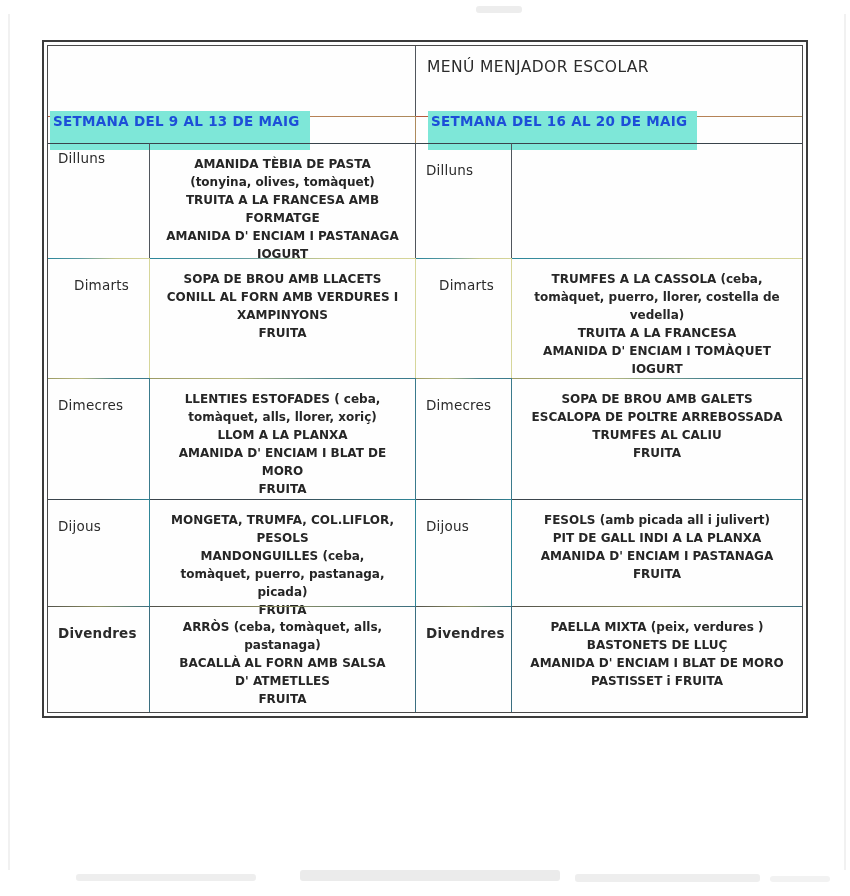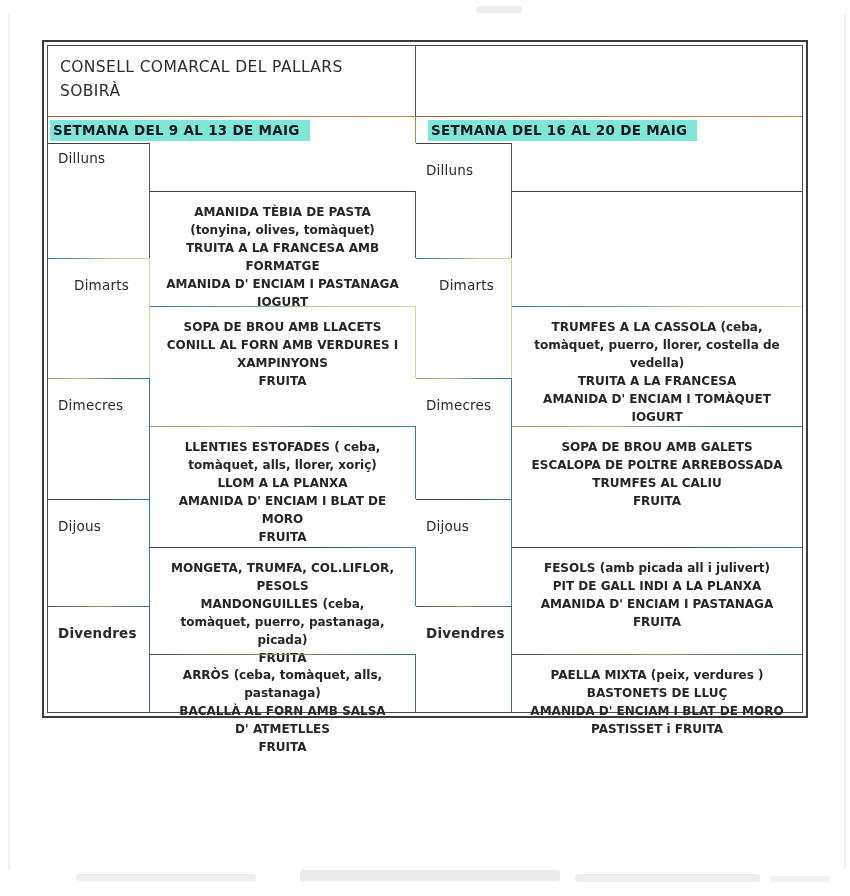--- a/index.html
+++ b/index.html
@@ -33,32 +33,31 @@
   .hcell.right{grid-column:3/5;padding-left:11px;}
 
   
   .wcell{
     grid-column:span 2;display:flex;align-items:center;padding-left:2px;
     border-top:1px solid;border-image:linear-gradient(to right,#b55a3c,#bf7a50,#ad8a5c) 1;
   }
   .wcell.right{padding-left:12px;}
   .week-hl{
     background:var(--hl,#7ee7d8);
-    font-size:13.5px;font-weight:bold;color:#0f172a;letter-spacing:.3px;
-    padding:2px 10px 3px 3px;white-space:nowrap;
+    font-size:13.5px;font-weight:bold;color:#1d4ed8;letter-spacing:.3px;
+    padding:2px 10px 21px 3px;white-space:nowrap;
   }
 
   
   .dcell{padding:18px 4px 0 10px;font-size:13.5px;color:#2b2b2b;letter-spacing:.2px;}
   .dcell.pad-sm{padding-top:6px;}
   .mcell{
     padding:11px 14px 0 14px;text-align:center;
     font-weight:bold;font-size:12px;line-height:1.5;color:#262626;
     white-space:pre-line;
-    margin-top:48px;
   }
   
   .bt-dark{border-top:1px solid #39434b;}
   .bt-tealyellow{border-top:1px solid;border-image:linear-gradient(to right,#2a869a,#5a9aa2,#c9c98c,#d6d69a) 1;text-align:center;}
   .bt-oliveteal{border-top:1px solid;border-image:linear-gradient(to right,#9a9a64,#b9b980,#47828e,#3a7a8c) 1;}
   .bt-darkteal{border-top:1px solid;border-image:linear-gradient(to right,#3a444c,#3c464e,#2f8698) 1;}
   .bt-mixed{border-top:1px solid;border-image:linear-gradient(to right,#50504a,#8f8f60,#3a6e80) 1;font-weight:bold;}
 </style>
 </head>
 <body>
@@ -68,23 +67,23 @@
 <div class="edge-line" style="left:844px;top:14px;width:2px;height:856px;"></div>
 <div class="artifact" style="left:76px;top:874px;width:180px;height:7px;opacity:.25;"></div>
 <div class="artifact" style="left:300px;top:870px;width:260px;height:11px;opacity:.30;"></div>
 <div class="artifact" style="left:575px;top:874px;width:185px;height:8px;opacity:.25;"></div>
 <div class="artifact" style="left:770px;top:876px;width:60px;height:6px;opacity:.2;"></div>
 
 <div class="menu-table">
   <div class="menu-table-inner">
 
     <div class="cell hcell left vr">
-      <div>CONSELL COMARCAL DEL PALLARS SOBIRÀ</div>
     </div>
     <div class="cell hcell right">
+      <div>MENÚ MENJADOR ESCOLAR</div>
     </div>
 
     <div class="cell wcell left vr">
       <span class="week-hl">SETMANA DEL 9 AL 13 DE MAIG</span>
     </div>
     <div class="cell wcell right">
       <span class="week-hl">SETMANA DEL 16 AL 20 DE MAIG</span>
     </div>
 
     <div class="cell dcell pad-sm vr bt-dark">Dilluns</div>

